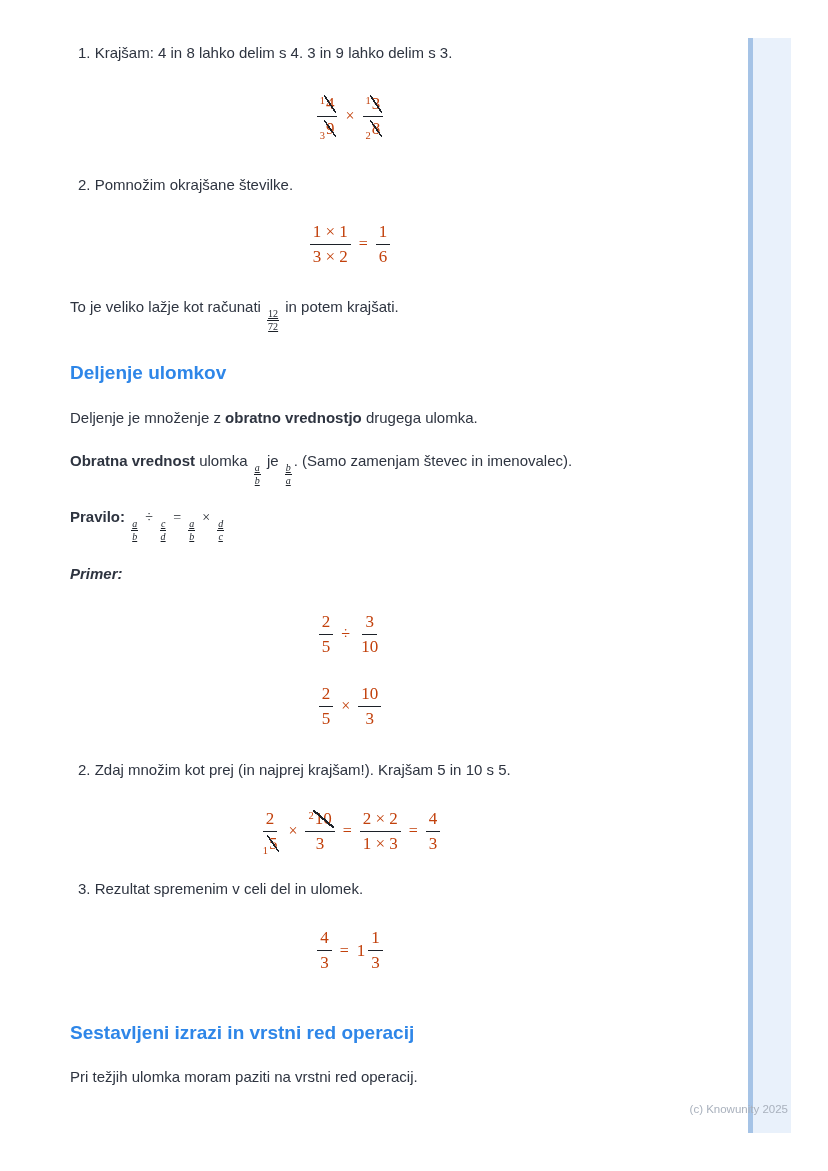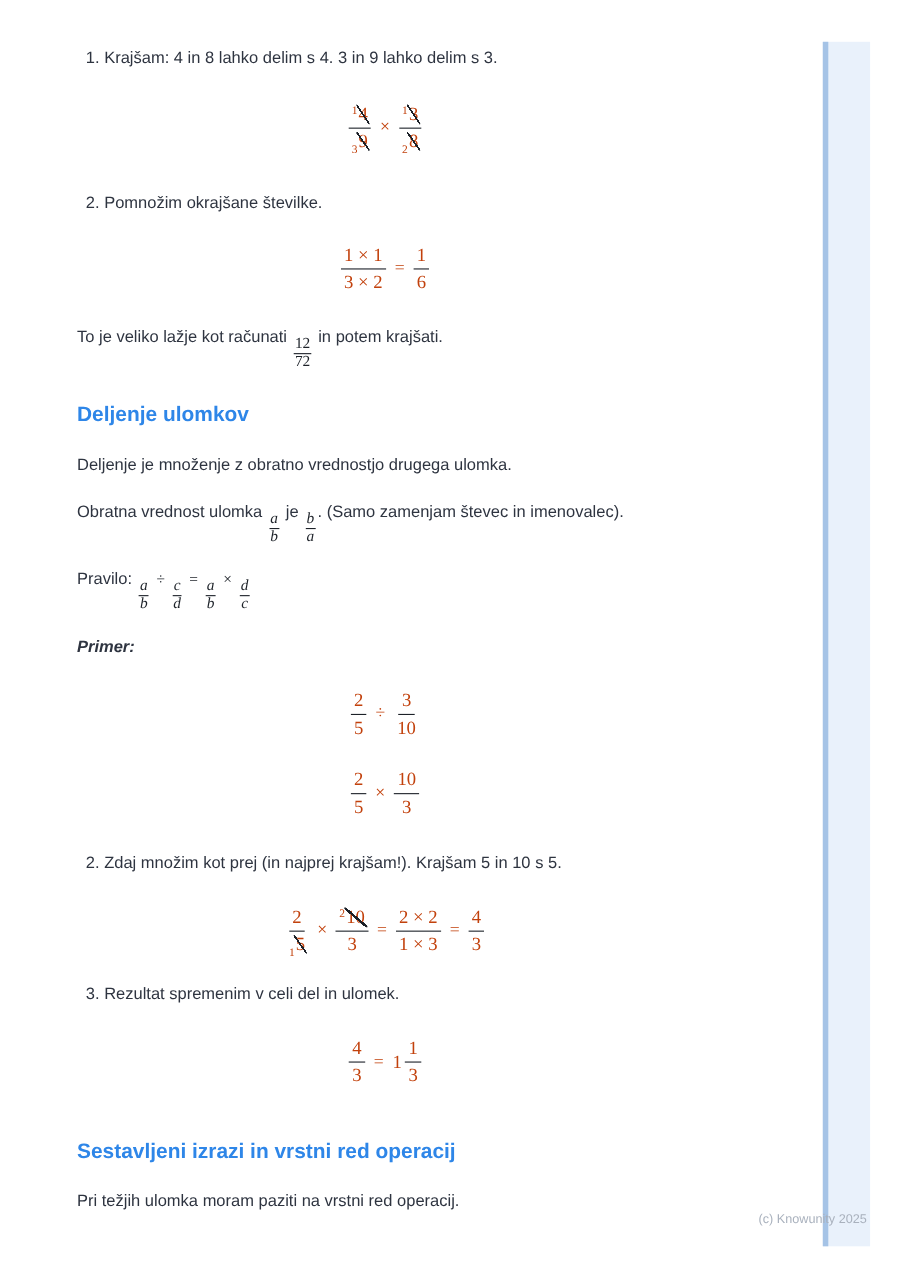--- a/index.html
+++ b/index.html
@@ -11,21 +11,21 @@
     font-family:"Liberation Sans",sans-serif;
     color:#2e3440;
   }
   .content{
     position:absolute;left:70px;top:42px;width:560px;
   }
   .para,.li{
     margin:0;font-size:15px;line-height:22px;color:#2e3440;
   }
   .li{padding-left:8px;}
-  .bold{font-weight:400;}
+  .bold{font-weight:700;}
   .italic{font-style:italic;font-weight:bold;}
   .sec-heading{
     margin:0;font-size:19px;line-height:28px;font-weight:700;
     color:#2e86e8;font-family:"Liberation Sans",sans-serif;
   }
   
   .math{
     display:flex;justify-content:center;align-items:center;
     font-family:"Liberation Serif",serif;color:#c2410c;font-size:17px;
   }
@@ -38,21 +38,21 @@
   .cancel::after{
     content:"";position:absolute;left:-2px;right:-2px;top:1px;bottom:1px;
     background:linear-gradient(to top right,transparent 46%,#1c2128 46%,#1c2128 54%,transparent 54%);
   }
   .presup{font-size:10.5px;position:relative;top:-5px;margin-right:1px;}
   .presub{font-size:10.5px;position:relative;top:5px;margin-right:1px;}
   
   .ifrac{
     display:inline-flex;flex-direction:column;align-items:center;
     vertical-align:-5px;font-family:"Liberation Serif",serif;
-    font-size:14px;line-height:1;margin:0 2px;color:#1c2128;
+    font-size:10px;line-height:1;margin:0 2px;color:#1c2128;text-decoration:underline;
   }
   .ifrac .num{padding:0 1px 1px;border-bottom:1px solid #1c2128;white-space:nowrap;}
   .ifrac .den{padding-top:1px;white-space:nowrap;}
   .ifrac.it{font-style:italic;}
   .iop{font-family:"Liberation Serif",serif;margin:0 5px;font-size:14px;color:#1c2128;}
   
   .scrollbar{
     position:absolute;top:38px;left:748px;width:43px;height:1095px;
     background:#e9f1fb;border-left:5px solid #a5c3e6;box-sizing:border-box;
     z-index:1;

